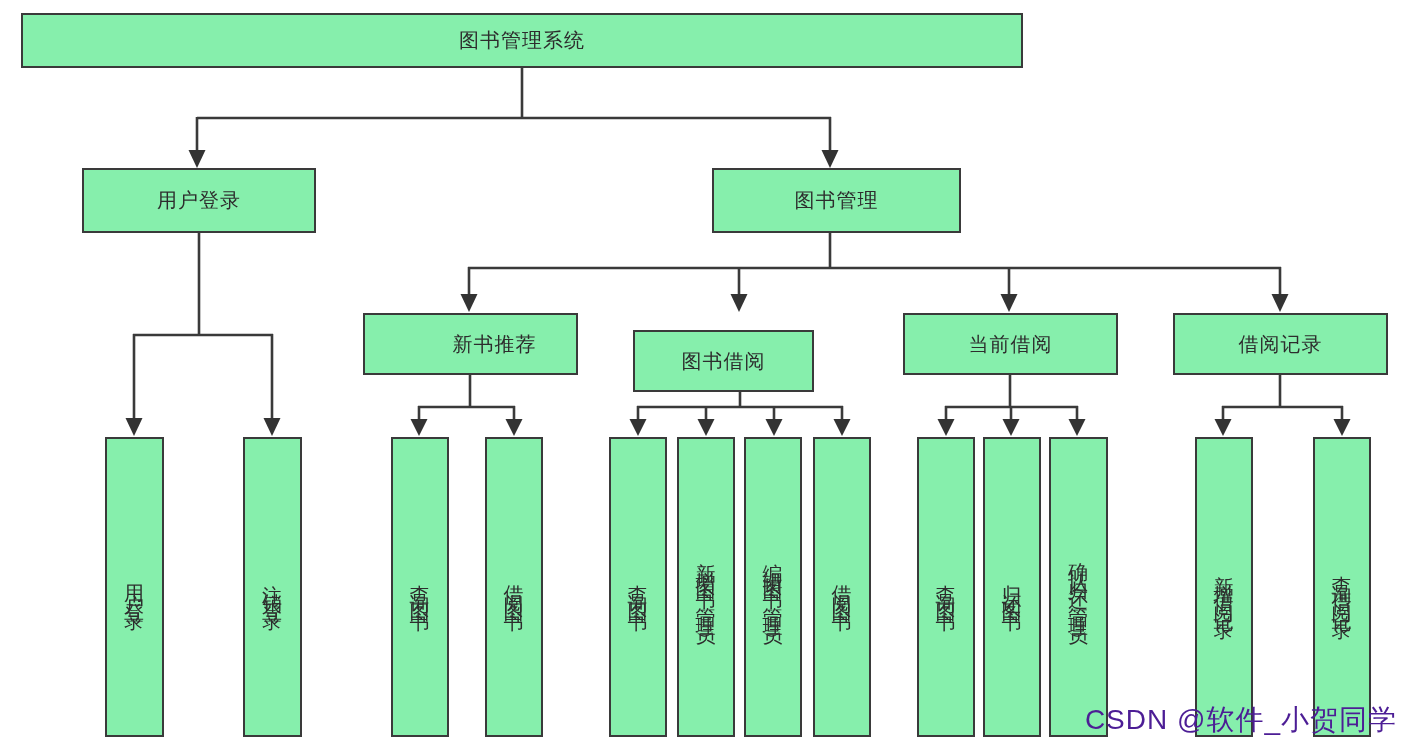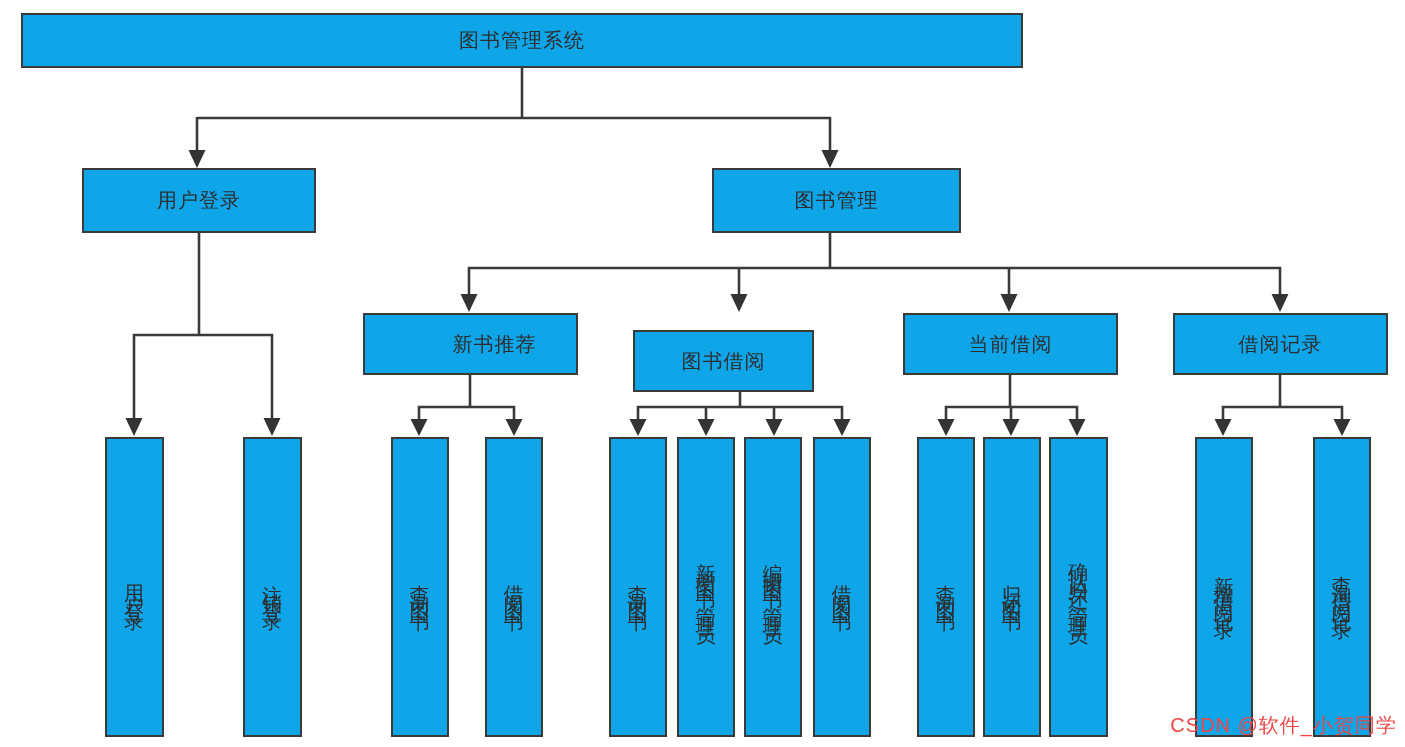--- a/index.html
+++ b/index.html
@@ -26,21 +26,21 @@
     stroke-width: 2.6;
     fill: none;
   }
   svg.connectors polygon {
     fill: #333333;
     stroke: none;
   }
   .node {
     position: absolute;
     box-sizing: border-box;
-    background: #0ea5e9;
+    background: #86efac;
     border: 2.5px solid #3a3a3a;
     display: flex;
     align-items: center;
     justify-content: center;
     color: #2d2d2d;
   }
   .node.h {
     font-size: 20px;
     letter-spacing: 1px;
     text-align: center;
@@ -51,22 +51,22 @@
     font-size: 20px;
     letter-spacing: 9px;
     line-height: 1;
     white-space: nowrap;
     color: #2d2d2d;
   }
   .watermark {
     position: absolute;
     right: 8px;
     bottom: 8px;
-    font-size: 20px;
-    color: #ef4444;
+    font-size: 28px;
+    color: #4c1d95;
     letter-spacing: 1px;
     white-space: nowrap;
     margin-top: 17px;
   }
 </style>
 </head>
 <body>
 
 <div class="stage">
 

